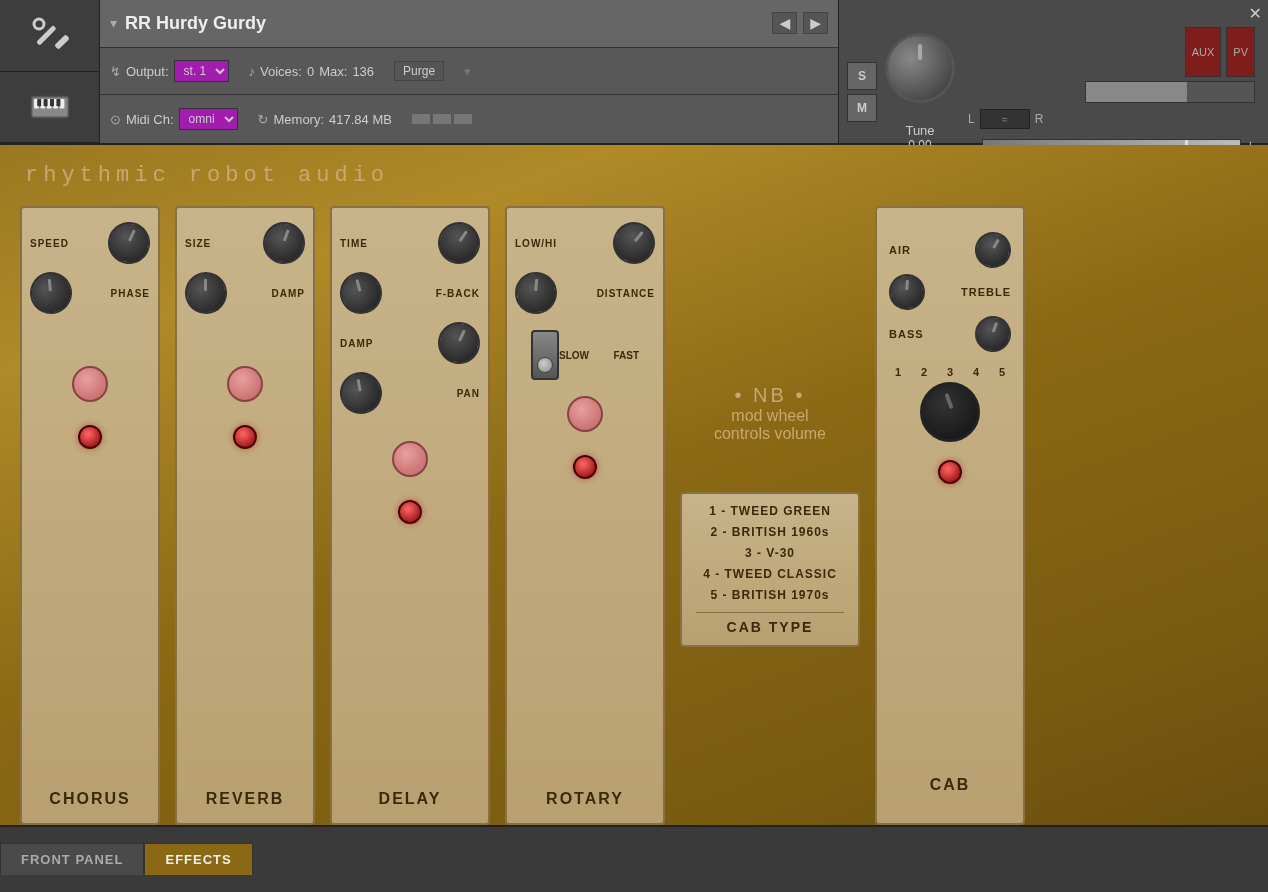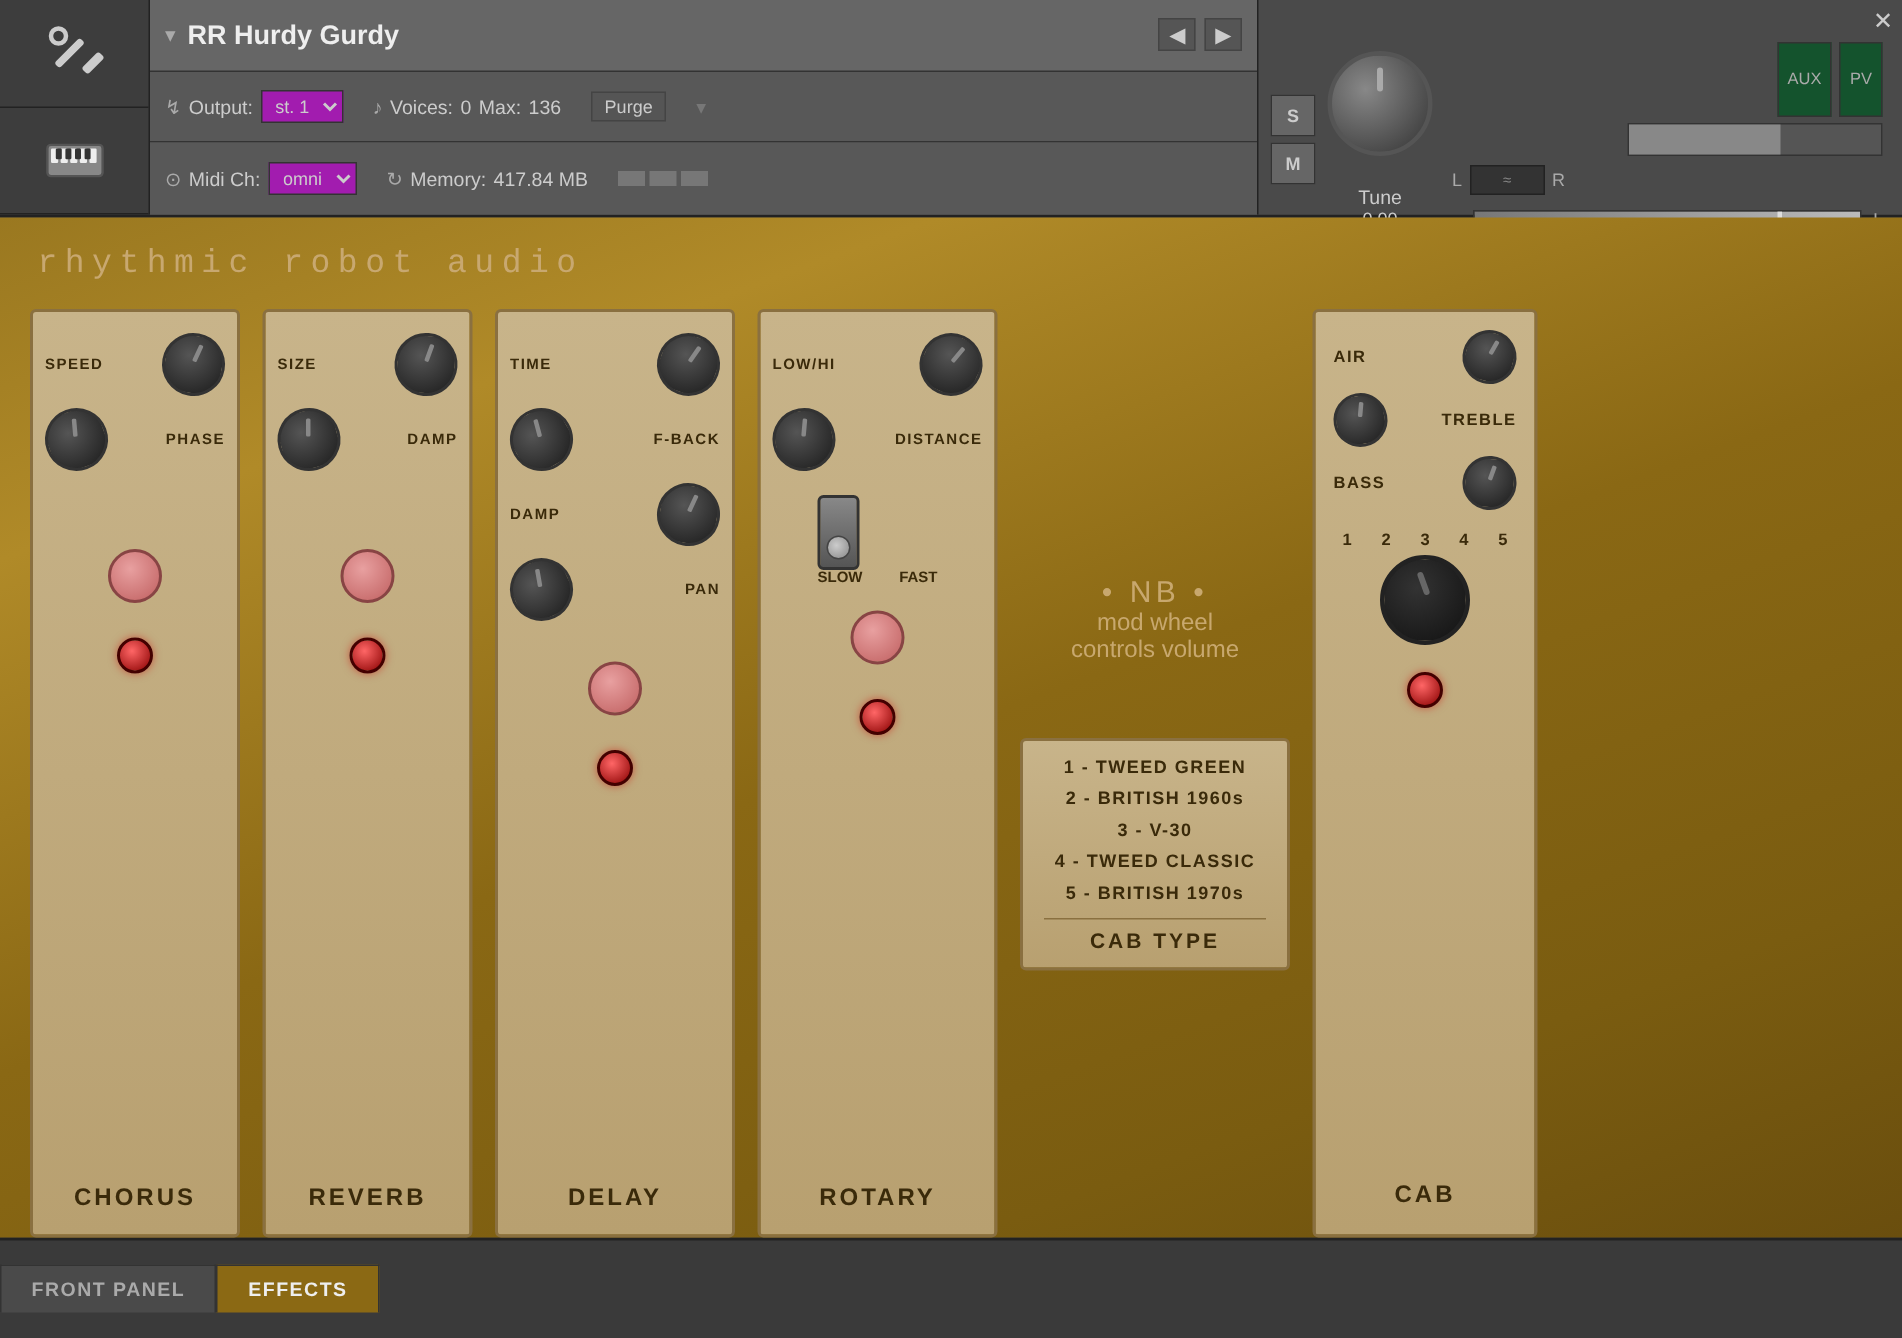--- a/index.html
+++ b/index.html
@@ -194,21 +194,21 @@
       font-size: 13px;
       margin-top: 20px;
     }
 
     .tune-value {
       color: #ccc;
       font-size: 12px;
     }
 
     .aux-btn, .py-btn {
-      background: #14532d;
+      background: #7f1d1d;
       color: #aaa;
       border: 1px solid #333;
       padding: 18px 6px;
       font-size: 11px;
       cursor: pointer;
     }
 
     .lr-bar {
       display: flex;
       align-items: center;
@@ -346,21 +346,21 @@
     }
 
     
     .cab-module {
       background: linear-gradient(180deg, #c8b48a 0%, #b8a070 100%);
       border: 2px solid #8a7040;
       border-radius: 4px;
       display: flex;
       flex-direction: column;
       align-items: center;
-      padding: 12px 12px;
+      padding: 24px 12px;
       min-width: 150px;
       text-align: center;
     }
 
     .toggle-switch {
       width: 28px; height: 50px;
       background: linear-gradient(to bottom, #888, #555);
       border-radius: 4px;
       border: 2px solid #333;
       position: relative;
@@ -637,21 +637,21 @@
     <div class="effect-module wide">
       <div class="knob-row">
         <span class="knob-label">LOW/HI</span>
         <div class="knob-dark" style="transform:rotate(25deg)"></div>
       </div>
       <div class="knob-row">
         <div class="knob-dark" style="transform:rotate(-10deg)"></div>
         <span class="knob-label">DISTANCE</span>
       </div>
 
-      <div style="margin:12px 4px 8px; display:flex; flex-direction:column; align-items:flex-start;">
+      <div style="margin:12px 4px 8px; display:flex; flex-direction:row; align-items:center;">
         <div class="toggle-switch"></div>
         <div class="toggle-labels">
           <span>SLOW</span>
           <span>FAST</span>
         </div>
       </div>
       <div class="led-pink" style="margin:8px 0;"></div>
       <div style="height:15px;"></div>
       <div class="led-red"></div>
       <div style="height:8px;"></div>

